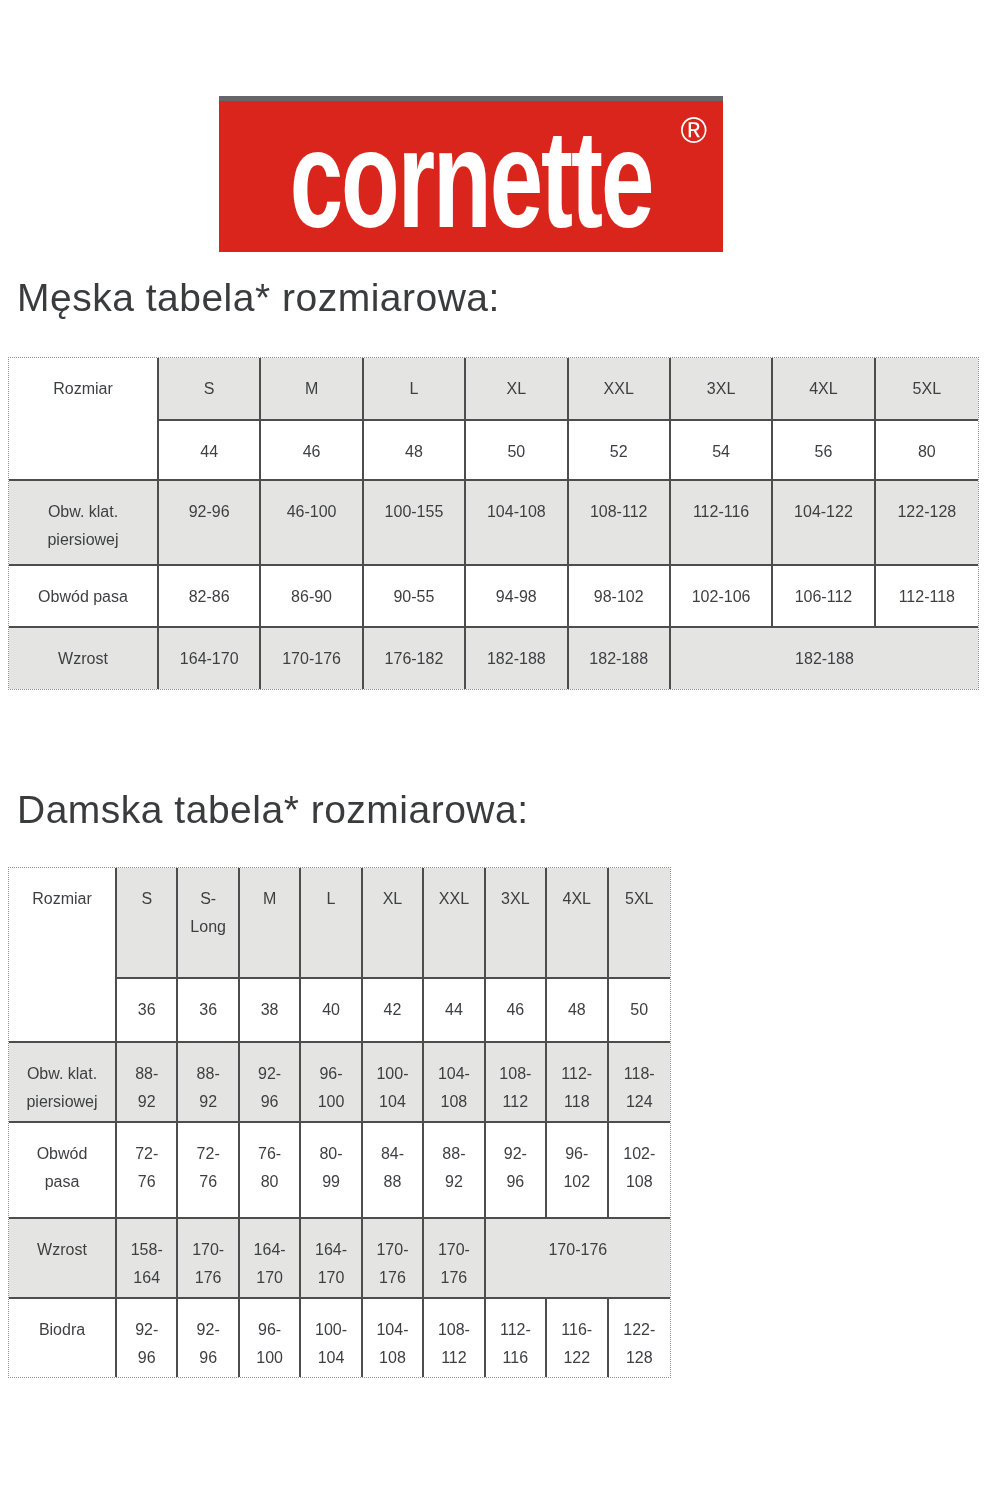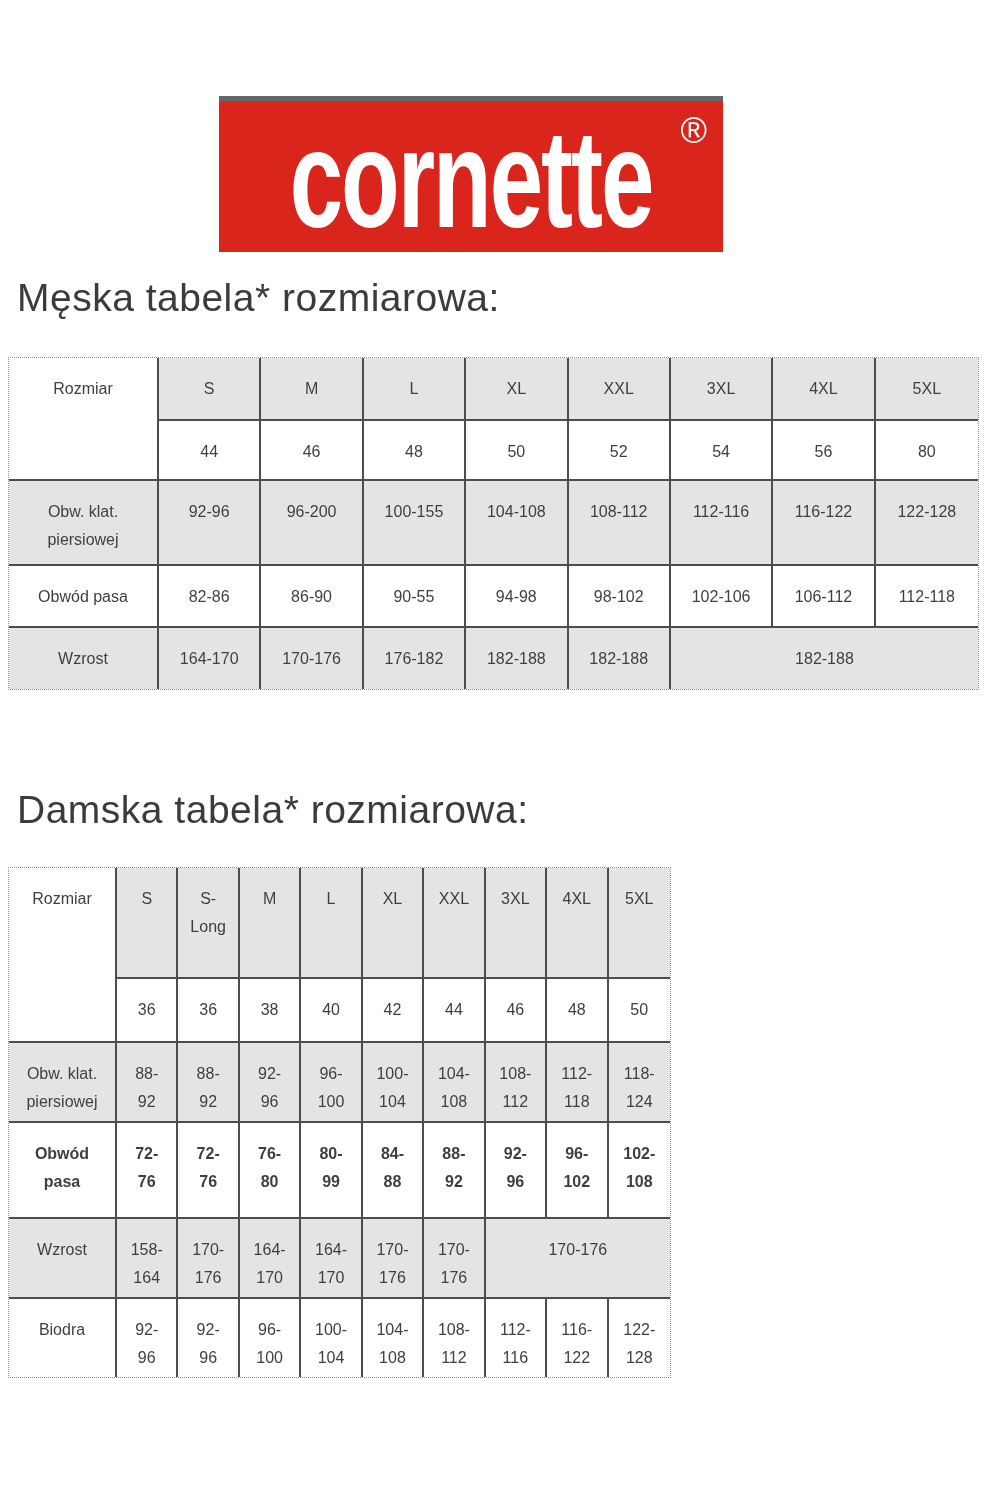--- a/index.html
+++ b/index.html
@@ -59,21 +59,21 @@
   
   #men-table tr.mr1{height:63px;}
   #men-table tr.mr2{height:60px;}
   #men-table tr.mr3{height:85px;}
   #men-table tr.mr4{height:62px;}
   #men-table tr.mr5{height:61px;}
   
   #women-table tr.wr1{height:111px;}
   #women-table tr.wr2{height:64px;}
   #women-table tr.wr3{height:80px;}
-  #women-table tr.wr4{height:96px;font-weight:bold;}
+  #women-table tr.wr4{height:96px;}
   #women-table tr.wr5{height:80px;}
   #women-table tr.wr6{height:78px;margin-top:40px;}
 </style>
 </head>
 <body>
 
 <div class="page">
 
   <div class="logo">
     <div class="logo-bar"></div>
@@ -109,26 +109,26 @@
       <td>50</td>
       <td>52</td>
       <td>54</td>
       <td>56</td>
       <td>80</td>
     </tr>
     <tr class="mr3 shaded">
       <td>Obw. klat.
 piersiowej</td>
       <td>92-96</td>
-      <td>96-200</td>
+      <td>46-100</td>
       <td>100-155</td>
       <td>104-108</td>
       <td>108-112</td>
       <td>112-116</td>
-      <td>116-122</td>
+      <td>104-122</td>
       <td>122-128</td>
     </tr>
     <tr class="mr4">
       <td>Obwód pasa</td>
       <td>82-86</td>
       <td>86-90</td>
       <td>90-55</td>
       <td>94-98</td>
       <td>98-102</td>
       <td>102-106</td>

